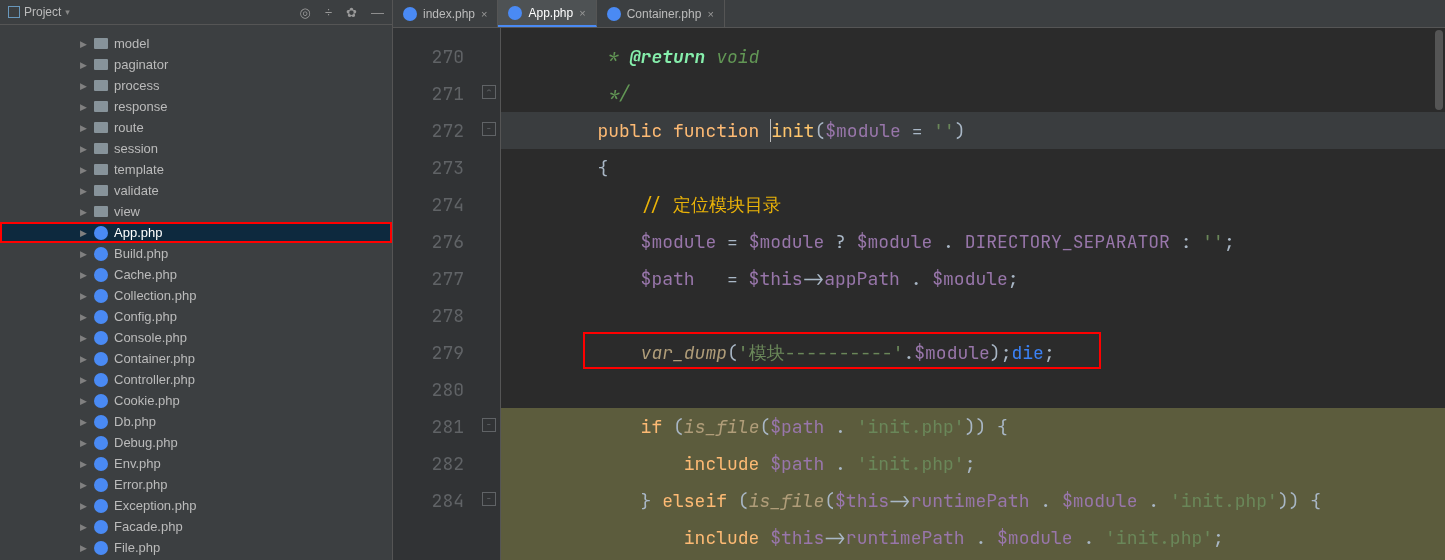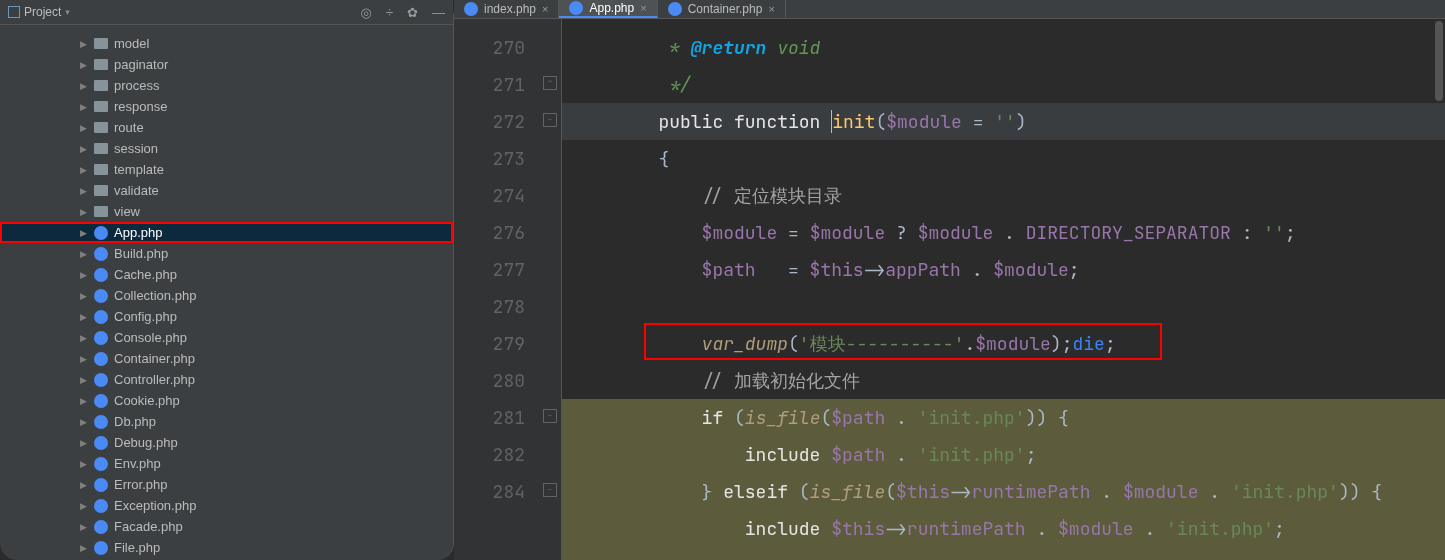--- a/index.html
+++ b/index.html
@@ -7,26 +7,25 @@
   width: 1445px;
   height: 560px;
   background: #2b2b2b;
   font-family: "Segoe UI", Arial, sans-serif;
   font-size: 13px;
   color: #a9b7c6;
   display: flex;
   overflow: hidden;
 }
 .sidebar {
-  width: 454px;
+  width: 393px;
   background: #3c3f41;
   border-right: 1px solid #555;
   display: flex;
   flex-direction: column;
-  border-radius: 17px;
 }
 .sidebar-header {
   height: 25px;
   background: #3c3f41;
   border-bottom: 1px solid #555;
   display: flex;
   align-items: center;
   padding: 0 8px;
 }
 .sidebar-title {
@@ -102,21 +101,21 @@
   color: #ffffff;
 }
 
 .main {
   flex: 1;
   display: flex;
   flex-direction: column;
   position: relative;
 }
 .tabs {
-  height: 19px;
+  height: 28px;
   background: #3c3f41;
   border-bottom: 1px solid #555;
   display: flex;
   align-items: stretch;
 }
 .tab {
   display: flex;
   align-items: center;
   padding: 0 10px;
   gap: 6px;
@@ -188,24 +187,24 @@
   white-space: pre;
   padding-left: 10px;
   position: relative;
 }
 .hl-line {
   background: #3a3d3f;
 }
 .hl-yellow {
   background: #5c5c3d;
 }
-.c-comment { color: #a3a3a3; }
+.c-comment { color: #eab308; }
 .c-doc { color: #629755; font-style: italic; }
-.c-doctag { color: #0ea5e9; font-style: italic; font-weight:bold;}
-.c-kw { color: #e5e5e5; margin-top: 19px; }
+.c-doctag { color: #86efac; font-style: italic; font-weight:bold;}
+.c-kw { color: #fdba74; margin-top: 19px; }
 .c-fn { color: #ffc66d; }
 .c-var { color: #9876aa; }
 .c-str { color: #6a8759; }
 .c-const { color: #9876aa; }
 .c-call { color: #b09d79; font-style: italic; }
 .c-die { color: #3b82f6; }
 .cursor-bar {
   border-left: 1px solid #bbbbbb;
 }
 .red-box {
@@ -412,21 +411,21 @@
     <div class="line "><span class="c-doc">         * </span><span class="c-doctag">@return</span><span class="c-doc"> void</span></div>
         <div class="line "><span class="c-doc">         */</span></div>
         <div class="line hl-line"><span>        </span><span class="c-kw">public function </span><span class="c-fn cursor-bar">init</span><span>(</span><span class="c-var">$module</span><span> = </span><span class="c-str">''</span><span>)</span></div>
         <div class="line "><span>        {</span></div>
         <div class="line "><span>            </span><span class="c-comment">// 定位模块目录</span></div>
         <div class="line "><span>            </span><span class="c-var">$module</span><span> = </span><span class="c-var">$module</span><span> ? </span><span class="c-var">$module</span><span> . </span><span class="c-const">DIRECTORY_SEPARATOR</span><span> : </span><span class="c-str">''</span><span>;</span></div>
         <div class="line "><span>            </span><span class="c-var">$path</span><span>   = </span><span class="c-var">$this</span><span>-&gt;</span><span class="c-var">appPath</span><span> . </span><span class="c-var">$module</span><span>;</span></div>
         <div class="line "><span> </span></div>
         <div class="line "><span>            </span><span class="c-call">var_dump</span><span>(</span><span class="c-str">'模块----------'</span><span>.</span><span class="c-var">$module</span><span>);</span><span class="c-die">die</span><span>;</span></div>
         <div class="red-box" style="top: 304px; left: 82px; width: 518px; height: 37px;"></div>
-        <div class="line "><span>            </span><span class="c-comment">// 加载初始化文件</span></div>
+        <div class="line "><span>            </span></div>
         <div class="line hl-yellow"><span>            </span><span class="c-kw">if </span><span>(</span><span class="c-call">is_file</span><span>(</span><span class="c-var">$path</span><span> . </span><span class="c-str">'init.php'</span><span>)) {</span></div>
         <div class="line hl-yellow"><span>                </span><span class="c-kw">include </span><span class="c-var">$path</span><span> . </span><span class="c-str">'init.php'</span><span>;</span></div>
         <div class="line hl-yellow"><span>            } </span><span class="c-kw">elseif </span><span>(</span><span class="c-call">is_file</span><span>(</span><span class="c-var">$this</span><span>-&gt;</span><span class="c-var">runtimePath</span><span> . </span><span class="c-var">$module</span><span> . </span><span class="c-str">'init.php'</span><span>)) {</span></div>
         <div class="line hl-yellow"><span>                </span><span class="c-kw">include </span><span class="c-var">$this</span><span>-&gt;</span><span class="c-var">runtimePath</span><span> . </span><span class="c-var">$module</span><span> . </span><span class="c-str">'init.php'</span><span>;</span></div>
         <div class="line hl-yellow"></div>
       </div>
   </div>
 </div>
 
 </body></html>

